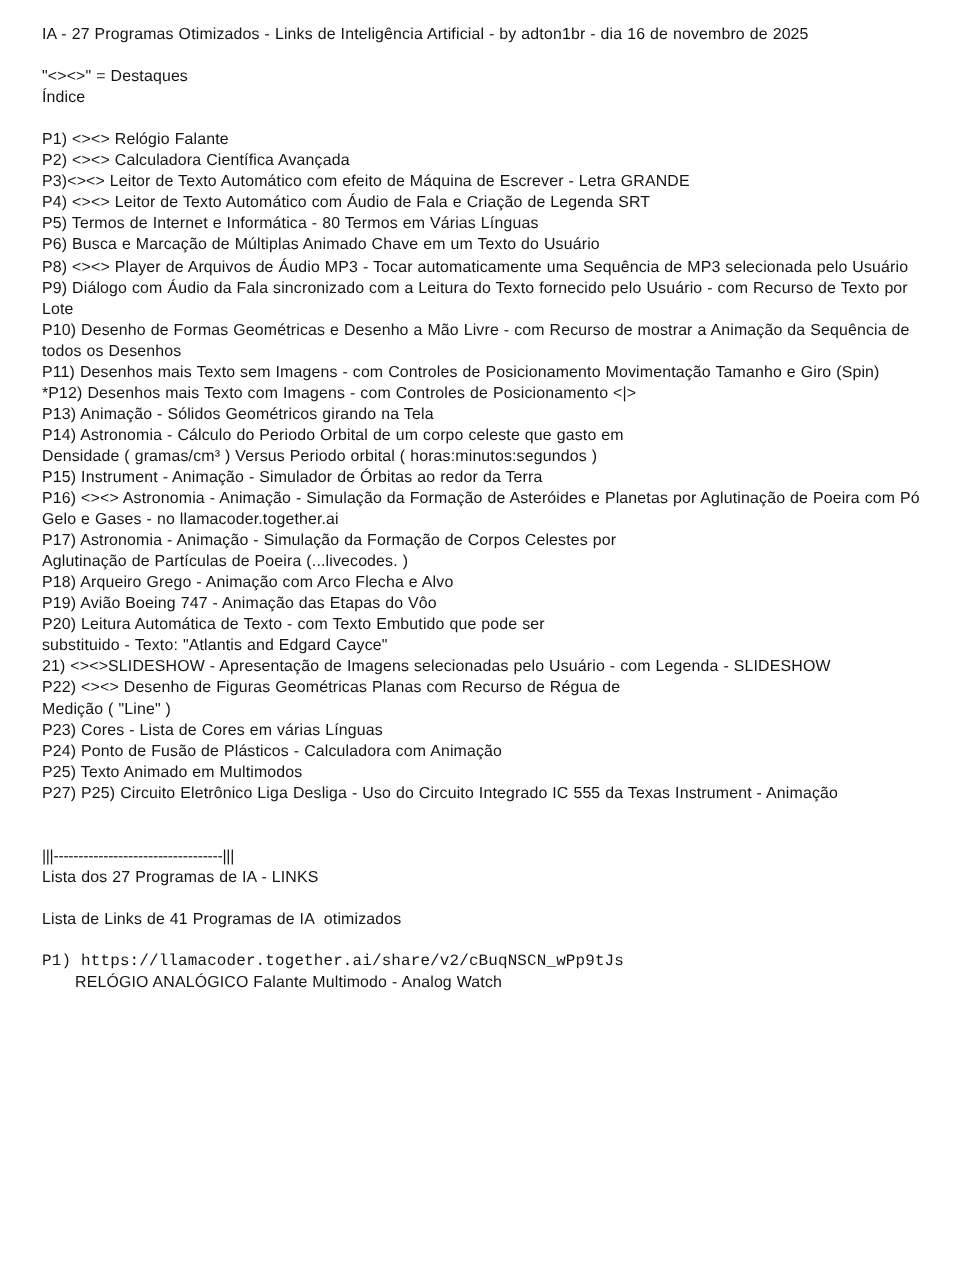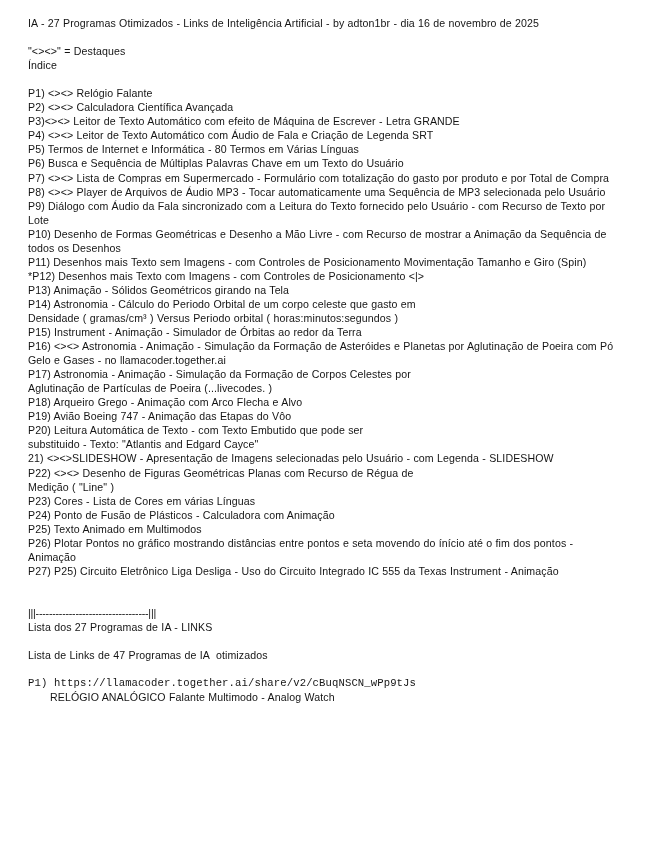--- a/index.html
+++ b/index.html
@@ -67,22 +67,21 @@
     <p class="para">"&lt;&gt;&lt;&gt;" = Destaques</p>
     <p class="para">Índice</p>
 
     <div class="spacer"></div>
 
     <p class="para block">P1) &lt;&gt;&lt;&gt; Relógio Falante</p>
     <p class="para block">P2) &lt;&gt;&lt;&gt; Calculadora Científica Avançada</p>
     <p class="para block">P3)&lt;&gt;&lt;&gt; Leitor de Texto Automático com efeito  de Máquina de Escrever  - Letra GRANDE</p>
     <p class="para block">P4) &lt;&gt;&lt;&gt; Leitor de Texto Automático com Áudio de Fala e Criação de Legenda SRT</p>
     <p class="para block">P5) Termos de Internet e Informática - 80 Termos em Várias Línguas</p>
-    <p class="para block">P6) Busca e Sequência de Múltiplas Palavras Chave  em um Texto do Usuário</p>
-    <p class="para block">P7)  &lt;&gt;&lt;&gt; Lista de Compras em Supermercado - Formulário com totalização do gasto por produto e por Total de Compra</p>
+    <p class="para block">P6) Busca e Marcação de Múltiplas Animado Chave  em um Texto do Usuário</p>
     <p class="para block">P8) &lt;&gt;&lt;&gt; Player de Arquivos de Áudio MP3 - Tocar automaticamente uma Sequência   de MP3 selecionada pelo Usuário</p>
     <p class="para block">P9) Diálogo com Áudio da Fala sincronizado com a Leitura do Texto fornecido    pelo Usuário - com Recurso de Texto por Lote</p>
     <p class="para block">P10) Desenho de Formas Geométricas e Desenho a Mão Livre - com Recurso de mostrar a Animação da Sequência de todos os Desenhos</p>
     <p class="para block">P11) Desenhos mais Texto sem  Imagens - com Controles de  Posicionamento Movimentação Tamanho e Giro (Spin)</p>
     <p class="para block">*P12) Desenhos mais Texto com  Imagens - com Controles de  Posicionamento &lt;|&gt;</p>
     <p class="para block">P13) Animação - Sólidos Geométricos  girando na Tela</p>
     <p class="para block">P14) Astronomia - Cálculo do Periodo Orbital de um corpo celeste  que gasto em</p>
     <p class="para block">Densidade ( gramas/cm³ ) Versus Periodo orbital ( horas:minutos:segundos )</p>
     <p class="para block">P15) Instrument - Animação - Simulador de Órbitas ao redor  da Terra</p>
     <p class="para block">P16) &lt;&gt;&lt;&gt; Astronomia - Animação - Simulação da Formação de Asteróides e Planetas  por Aglutinação de Poeira com Pó Gelo e Gases - no llamacoder.together.ai</p>
@@ -91,32 +90,31 @@
     <p class="para block">P18) Arqueiro Grego -  Animação com Arco  Flecha e Alvo</p>
     <p class="para block">P19) Avião Boeing 747 - Animação das Etapas do Vôo</p>
     <p class="para block">P20) Leitura Automática de Texto - com Texto Embutido que pode ser</p>
     <p class="para block">substituido - Texto: "Atlantis and Edgard Cayce"</p>
     <p class="para block">21)  &lt;&gt;&lt;&gt;SLIDESHOW - Apresentação de Imagens selecionadas pelo Usuário - com Legenda - SLIDESHOW</p>
     <p class="para block">P22) &lt;&gt;&lt;&gt; Desenho de Figuras Geométricas Planas com Recurso de Régua de</p>
     <p class="para block">Medição ( "Line" )</p>
     <p class="para block">P23) Cores  - Lista de Cores em várias Línguas</p>
     <p class="para block">P24) Ponto de Fusão de Plásticos - Calculadora com Animação</p>
     <p class="para block">P25) Texto Animado em Multimodos</p>
-    <p class="para block">P26) Plotar Pontos no gráfico mostrando distâncias entre pontos e seta movendo do ínício até o fim dos pontos - Animação</p>
     <p class="para block">P27) P25) Circuito Eletrônico Liga Desliga - Uso do Circuito Integrado IC 555 da Texas Instrument - Animação</p>
 
     <div class="spacer"></div>
     <div class="spacer"></div>
 
     <p class="sep">|||----------------------------------|||</p>
     <p class="para">Lista dos 27 Programas de IA - LINKS</p>
 
     <div class="spacer"></div>
 
-    <p class="para">Lista de Links de 47 Programas de IA  otimizados</p>
+    <p class="para">Lista de Links de 41 Programas de IA  otimizados</p>
 
     <div class="spacer"></div>
 
     <p class="para nowrap-url">P1) https://llamacoder.together.ai/share/v2/cBuqNSCN_wPp9tJs</p>
     <p class="para indent-1">RELÓGIO ANALÓGICO Falante Multimodo - Analog Watch</p>
 
   </div>
 </div>
 
 </body></html>

